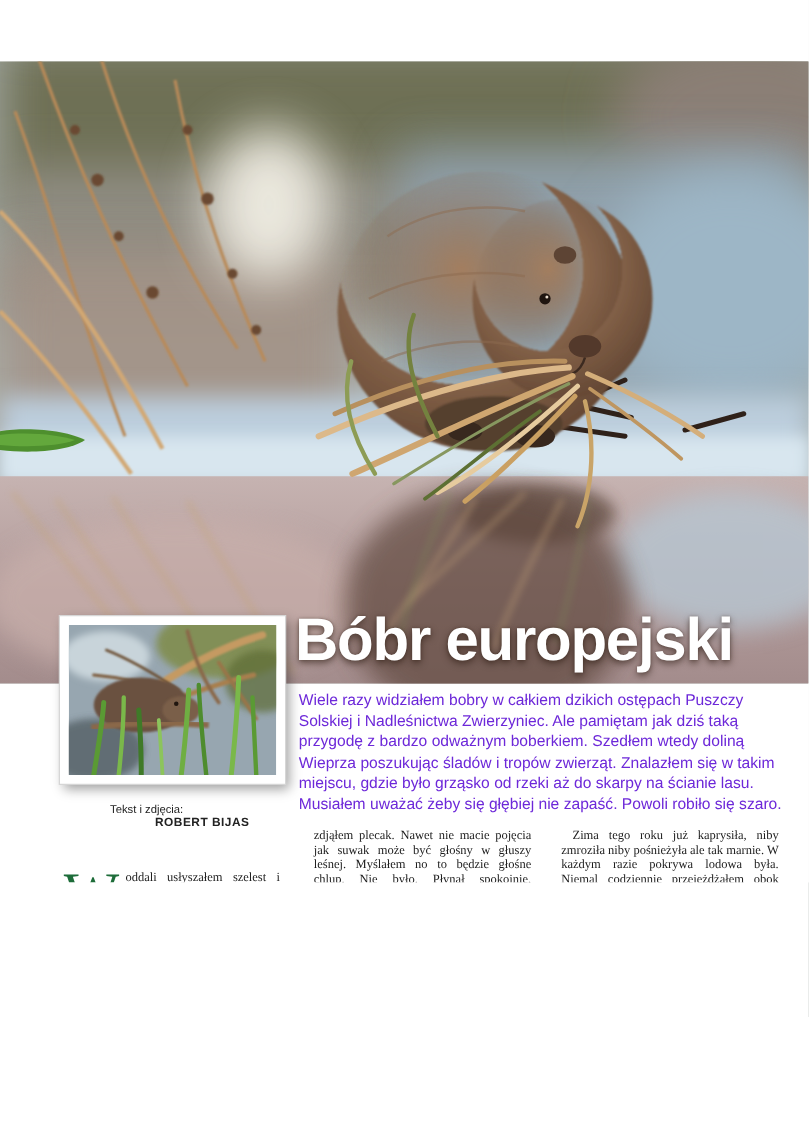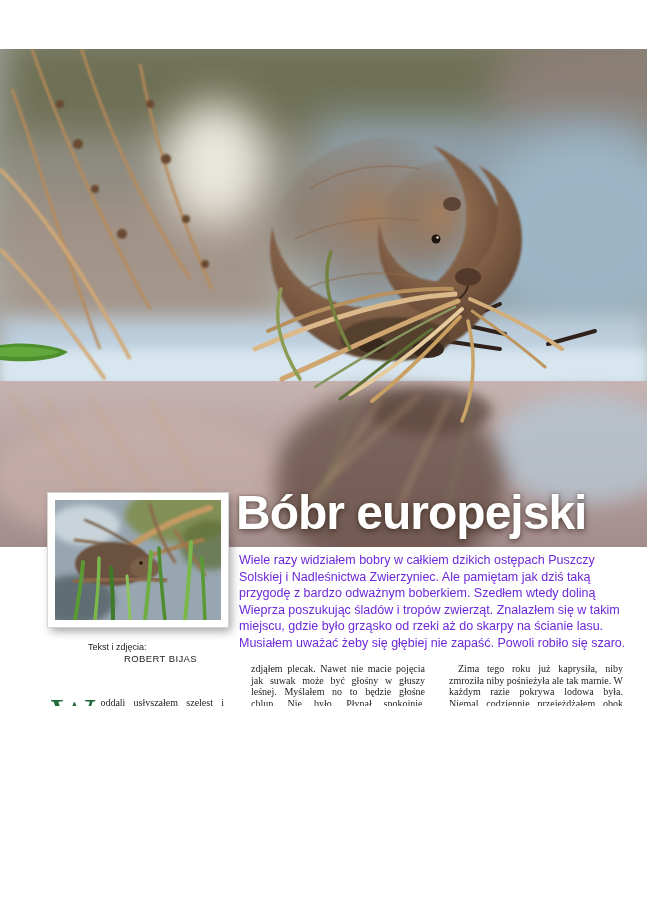--- a/index.html
+++ b/index.html
@@ -16,21 +16,21 @@
   .inset{position:absolute;left:48px;top:493px;width:166px;height:120px;background:#ffffff;
          padding:7px;box-shadow:0 0 0 1px #d6d6d6,3px 4px 9px rgba(0,0,0,.38);}
   .inset svg{display:block;}
   
   .lead{position:absolute;left:239px;top:552px;width:392px;font-size:12.5px;line-height:16.6px;
         color:#6d28d9;font-weight:bold;font-stretch:condensed;}
   .lead{font-weight:normal;}
   
   .credit{position:absolute;left:52px;top:642px;color:#222;margin-left:36px;}
   .credit-label{font-size:9px;line-height:11px;}
-  .credit-name{font-size:9.5px;font-weight:normal;letter-spacing:.4px;line-height:12px;padding-left:36px;}
+  .credit-name{font-size:9.5px;font-weight:bold;letter-spacing:.4px;line-height:12px;padding-left:36px;}
   
   .col{position:absolute;font-family:"Liberation Serif",serif;font-size:10px;line-height:11.5px;
        color:#1c1c1c;text-align:justify;}
   .col p{margin:8px;}
   .col1{left:43px;top:689px;width:189px;}
   .col2{left:243px;top:655px;width:190px;}
   .col3{left:441px;top:655px;width:190px;}
   .col3 p.indent{text-indent:9px;}
   .dropcap{float:left;font-family:"Liberation Serif",serif;font-size:47px;line-height:34px;
            height:34px;margin:1px 5px 0 0;color:#1d6c39;}

